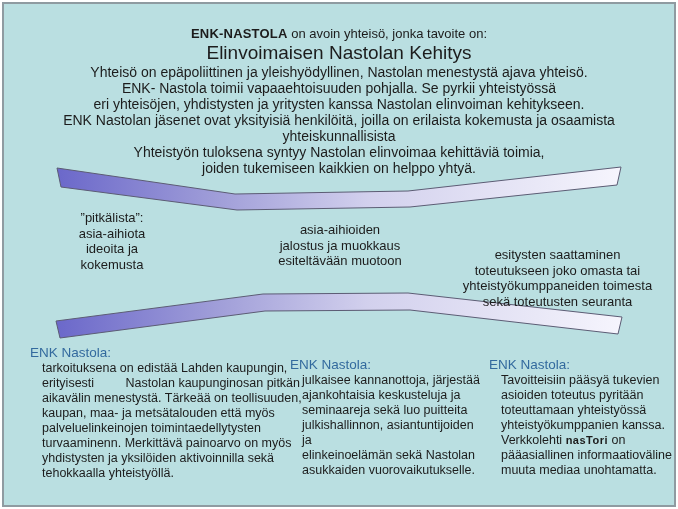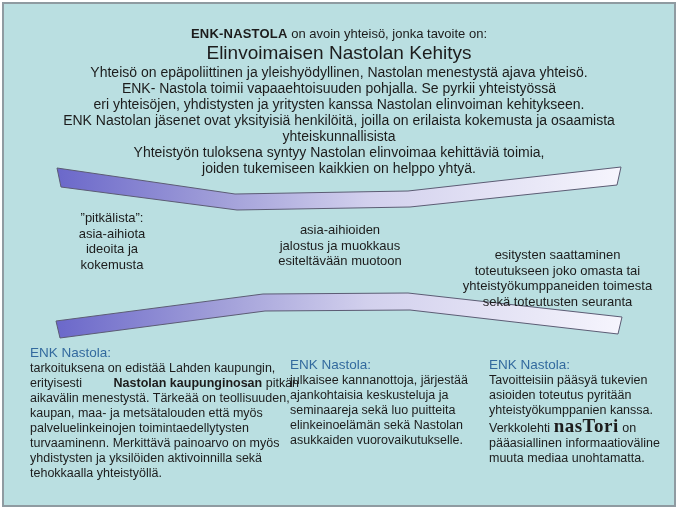--- a/index.html
+++ b/index.html
@@ -31,25 +31,25 @@
     font-size:13px;line-height:15.5px;
   }
   .label-left{left:32px;top:210px;width:160px;}
   .label-mid{left:240px;top:222px;width:200px;text-align:center;}
   .label-right{left:450px;top:213px;width:215px;margin-top:34px;}
   .col{position:absolute;color:#1c1c1c;}
   .col1{left:30px;top:345px;width:280px;}
   .col2{left:290px;top:357px;width:192px;}
   .col3{left:489px;top:357px;width:184px;}
   .col-heading{color:#336a9e;font-size:13.5px;line-height:15px;margin-bottom:1px;}
-  .col-body{font-size:12.5px;line-height:15px;}
-  .col-body .b{font-weight:bold;padding-left:28px;}
+  .col-body{font-size:12.5px;line-height:15px;margin-left:12px;}
+  .col-body .b{font-weight:normal;padding-left:28px;}
   .brand{
-    font-family:Liberation Serif, serif;
-    font-weight:bold;font-size:19px;letter-spacing:0.5px;
+    font-family:Liberation Sans, sans-serif;
+    font-weight:bold;font-size:11px;letter-spacing:0.5px;
   }
 </style>
 </head>
 <body>
 
 <div class="frame">
   <div class="slide"></div>
 
   <svg class="ribbons" viewBox="0 0 678 509" xmlns="http://www.w3.org/2000/svg">
     <defs>
@@ -109,29 +109,31 @@
       <div>tehokkaalla  yhteistyöllä.</div>
     </div>
   </div>
 
   <div class="col col2">
     <div class="col-heading">ENK Nastola:</div>
     <div class="col-body">
       <div>julkaisee kannanottoja,  järjestää</div>
       <div>ajankohtaisia keskusteluja ja</div>
       <div>seminaareja sekä luo puitteita</div>
+      <div>julkishallinnon,  asiantuntijoiden ja</div>
       <div>elinkeinoelämän sekä Nastolan</div>
       <div>asukkaiden vuorovaikutukselle.</div>
     </div>
   </div>
 
   <div class="col col3">
     <div class="col-heading">ENK Nastola:</div>
     <div class="col-body">
       <div>Tavoitteisiin pääsyä tukevien</div>
       <div>asioiden toteutus  pyritään</div>
+      <div>toteuttamaan  yhteistyössä</div>
       <div>yhteistyökumppanien  kanssa.</div>
       <div><span>Verkkolehti </span><span class="brand">nasTori</span><span> on</span></div>
       <div>pääasiallinen informaatioväline</div>
       <div>muuta  mediaa unohtamatta.</div>
     </div>
   </div>
 </div>
 
 </body></html>

